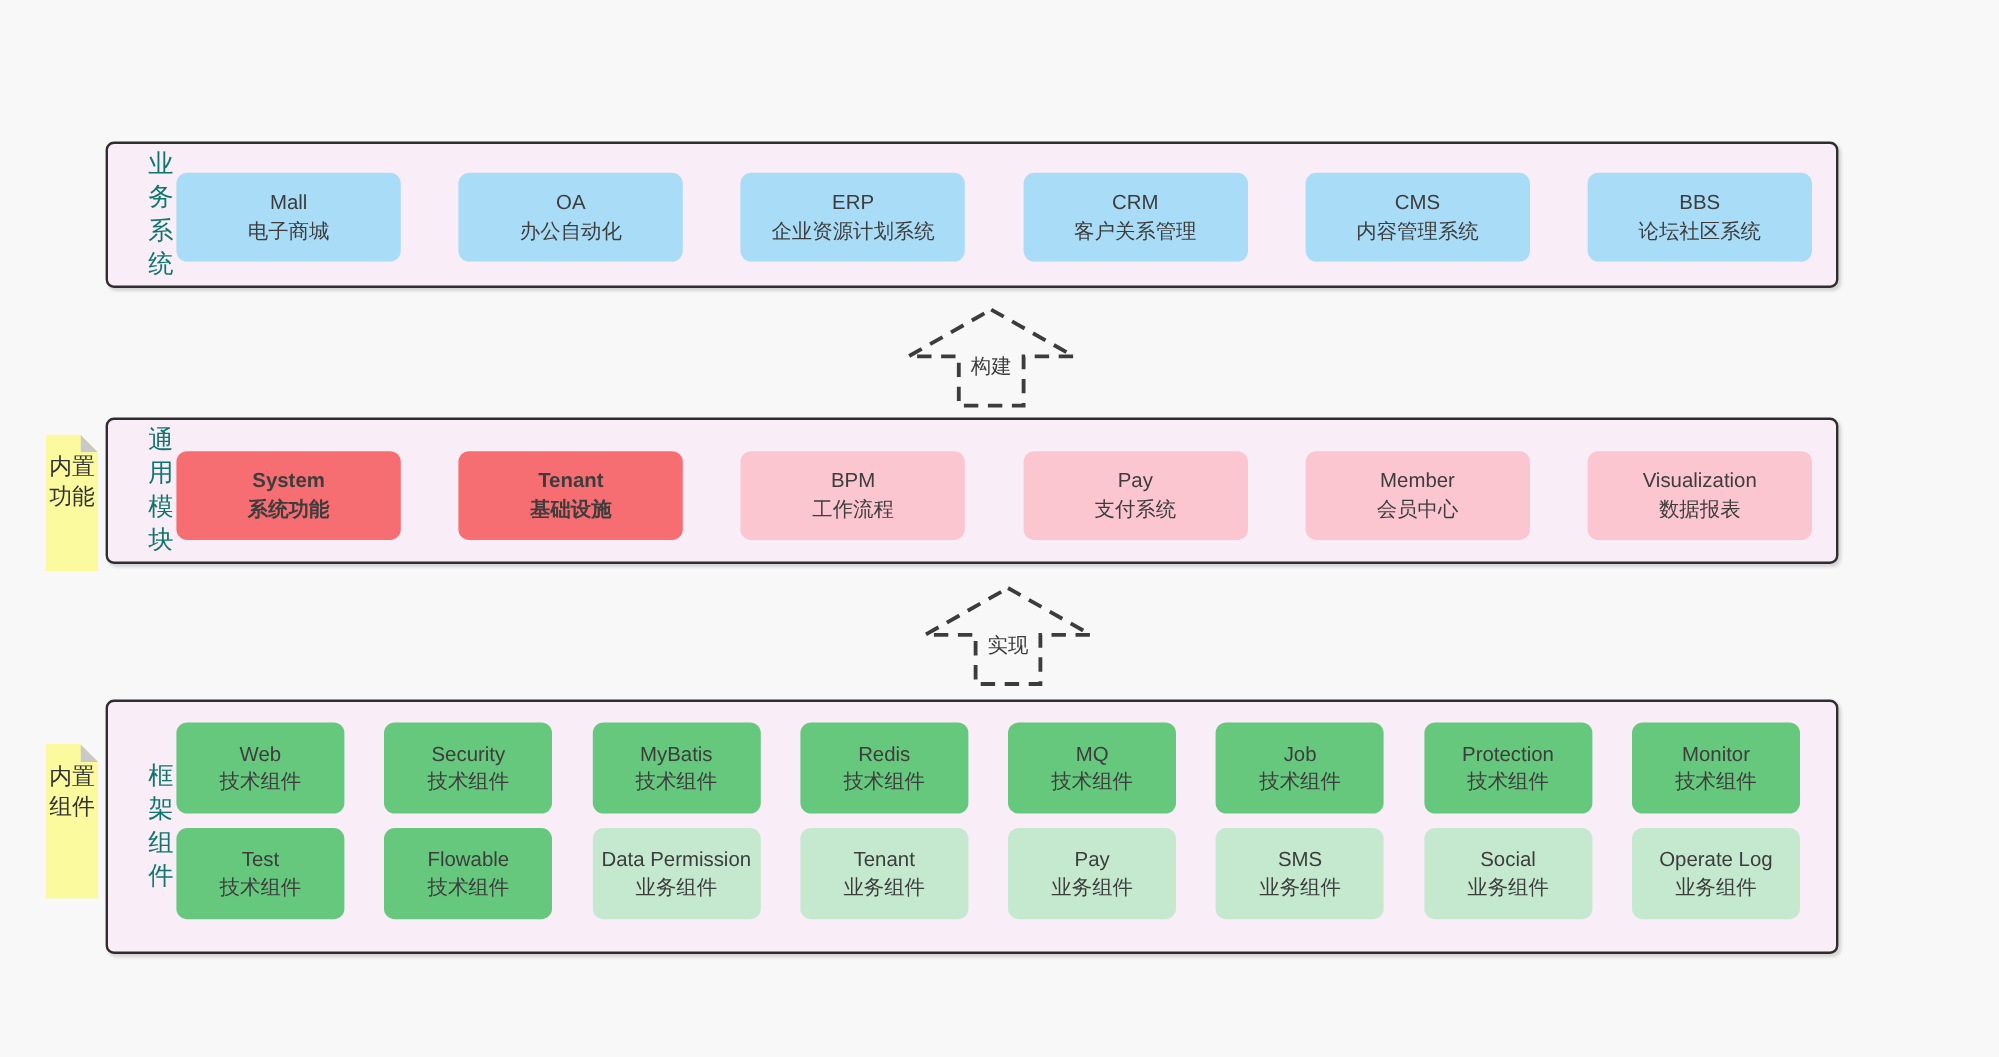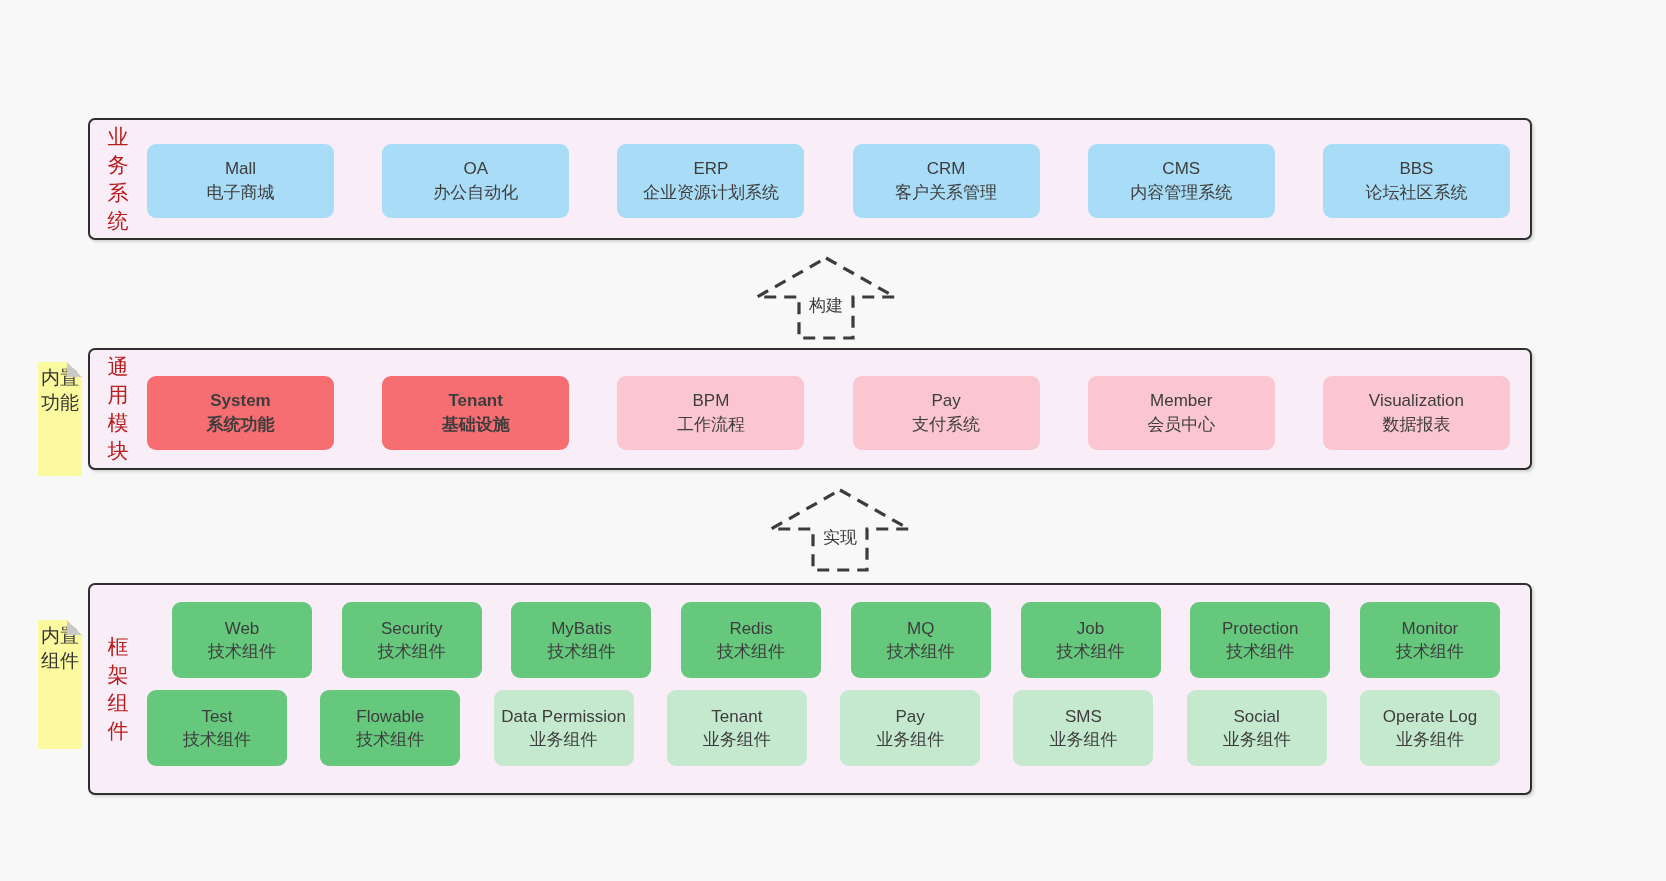--- a/index.html
+++ b/index.html
@@ -15,53 +15,53 @@
   }
   .section{
     position:absolute; left:88px; width:1444px;
     background:var(--panel); border:2px solid var(--line); border-radius:7px;
     box-shadow:2px 2px 3px rgba(0,0,0,0.15);
   }
   #section-business{top:118px; height:122px;}
   #section-modules{top:348px; height:122px;}
   #section-components{top:583px; height:212px;}
   .side-label{
-    position:absolute; left:13px; top:0; bottom:0; width:30px;
+    position:absolute; left:29px; top:0; bottom:0; width:30px;
     display:flex; align-items:center; justify-content:center;
-    font-size:21px; line-height:28px; color:#b91c1c;
+    font-size:21px; line-height:28px; color:#0f766e;
     word-break:break-all; text-align:center;
   }
   .boxes-row{
     position:absolute; left:57px; right:20px;
     display:flex; justify-content:space-between;
   }
   #section-business .boxes-row{top:24px;}
   #section-modules .boxes-row{top:26px;}
   #section-components .boxes-row{right:30px;}
-  #section-components .row-1{top:17px;margin-left:25px;}
+  #section-components .row-1{top:17px;}
   #section-components .row-2{top:105px;}
   .box{
     display:flex; flex-direction:column; justify-content:center; align-items:center;
     border-radius:9px; text-align:right;
     font-size:17px; line-height:24px; color:var(--text);
   }
   .w-lg{width:187px; height:74px;}
   .w-sm{width:140px; height:76px; line-height:23px;}
   .c-blue{background:var(--blue);}
   .c-red{background:var(--red);font-weight:bold;}
   .c-pink{background:var(--pink);}
   .c-green{background:var(--green);}
   .c-lightgreen{background:var(--lightgreen);}
   .note{
     position:absolute; left:38px; width:44px;
     background:var(--yellow);
     clip-path:polygon(0 0, calc(100% - 15px) 0, 100% 15px, 100% 100%, 0 100%);
     display:flex; justify-content:center;
     font-size:19px; line-height:25px; color:#333;
-    word-break:break-all; text-align:center; padding-top:3px;
+    word-break:break-all; text-align:center; padding-top:15px;
   }
   #note-modules{top:362px; height:114px;}
   #note-components{top:620px; height:129px;}
   .note .fold{
     position:absolute; top:0; right:0; width:15px; height:15px;
     background:var(--fold); clip-path:polygon(0 0, 100% 100%, 0 100%);
   }
   .arrow{position:absolute; width:150px; height:86px;}
   #arrow-build{left:751px; top:255px;}
   #arrow-implement{left:765px; top:487px;}

